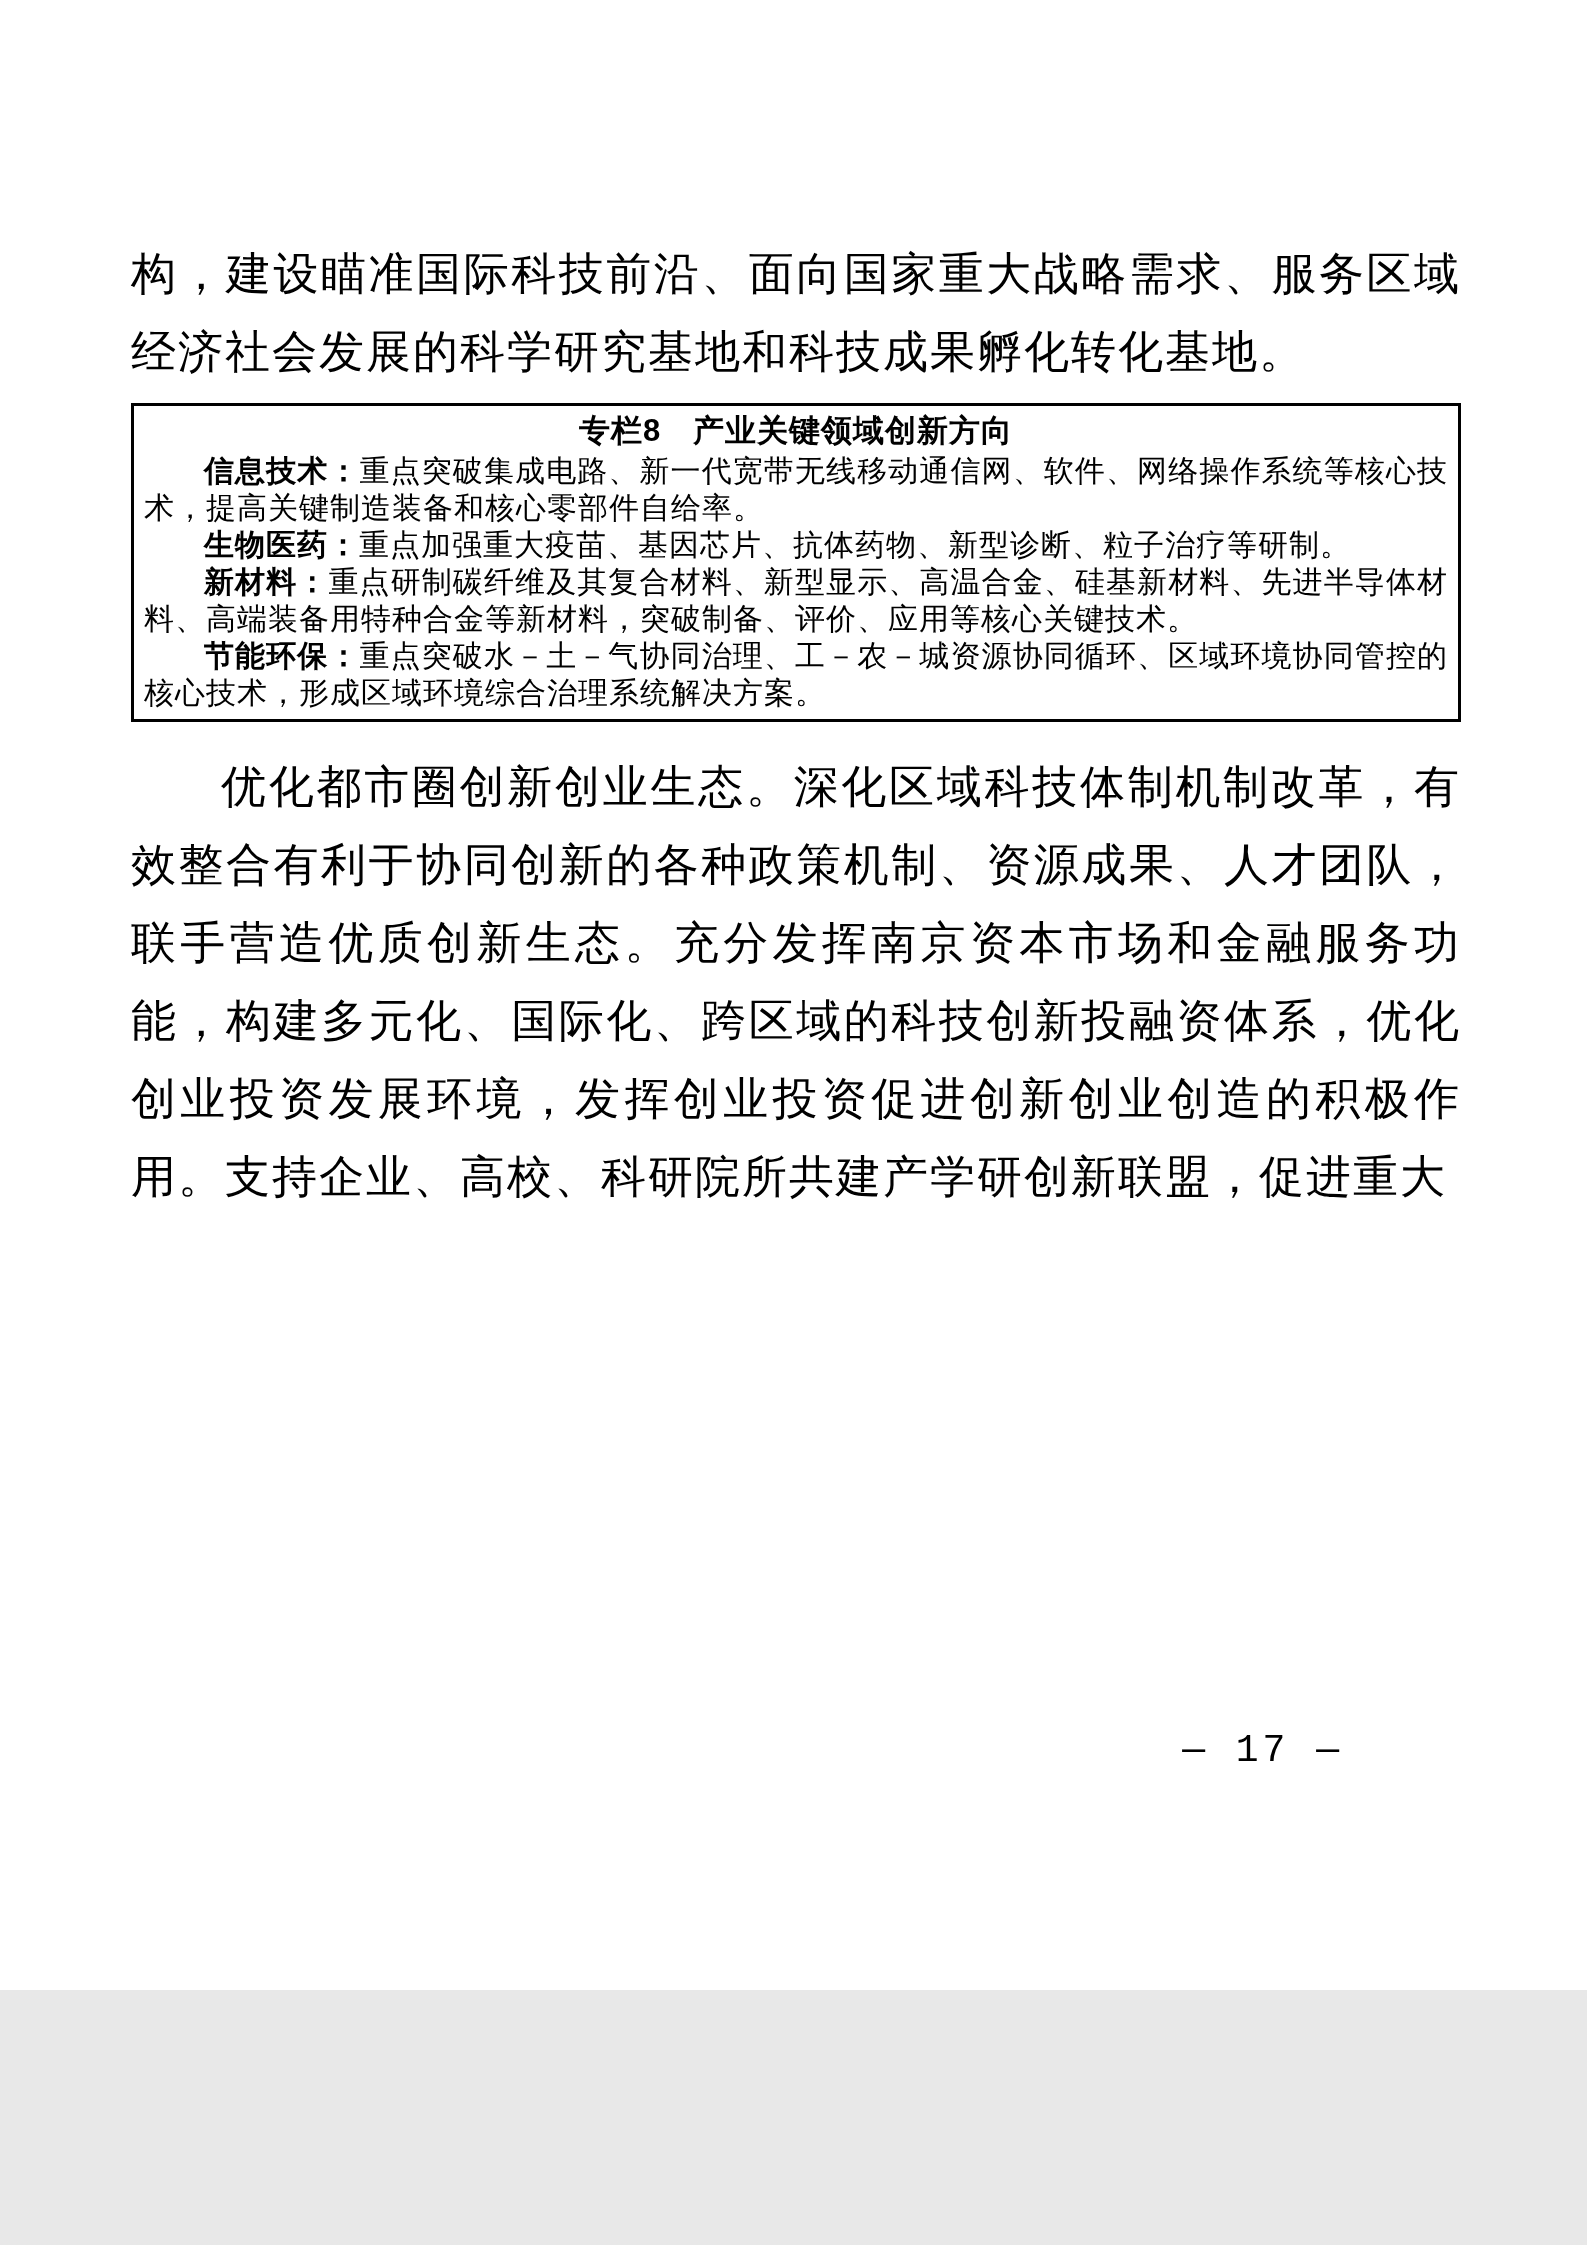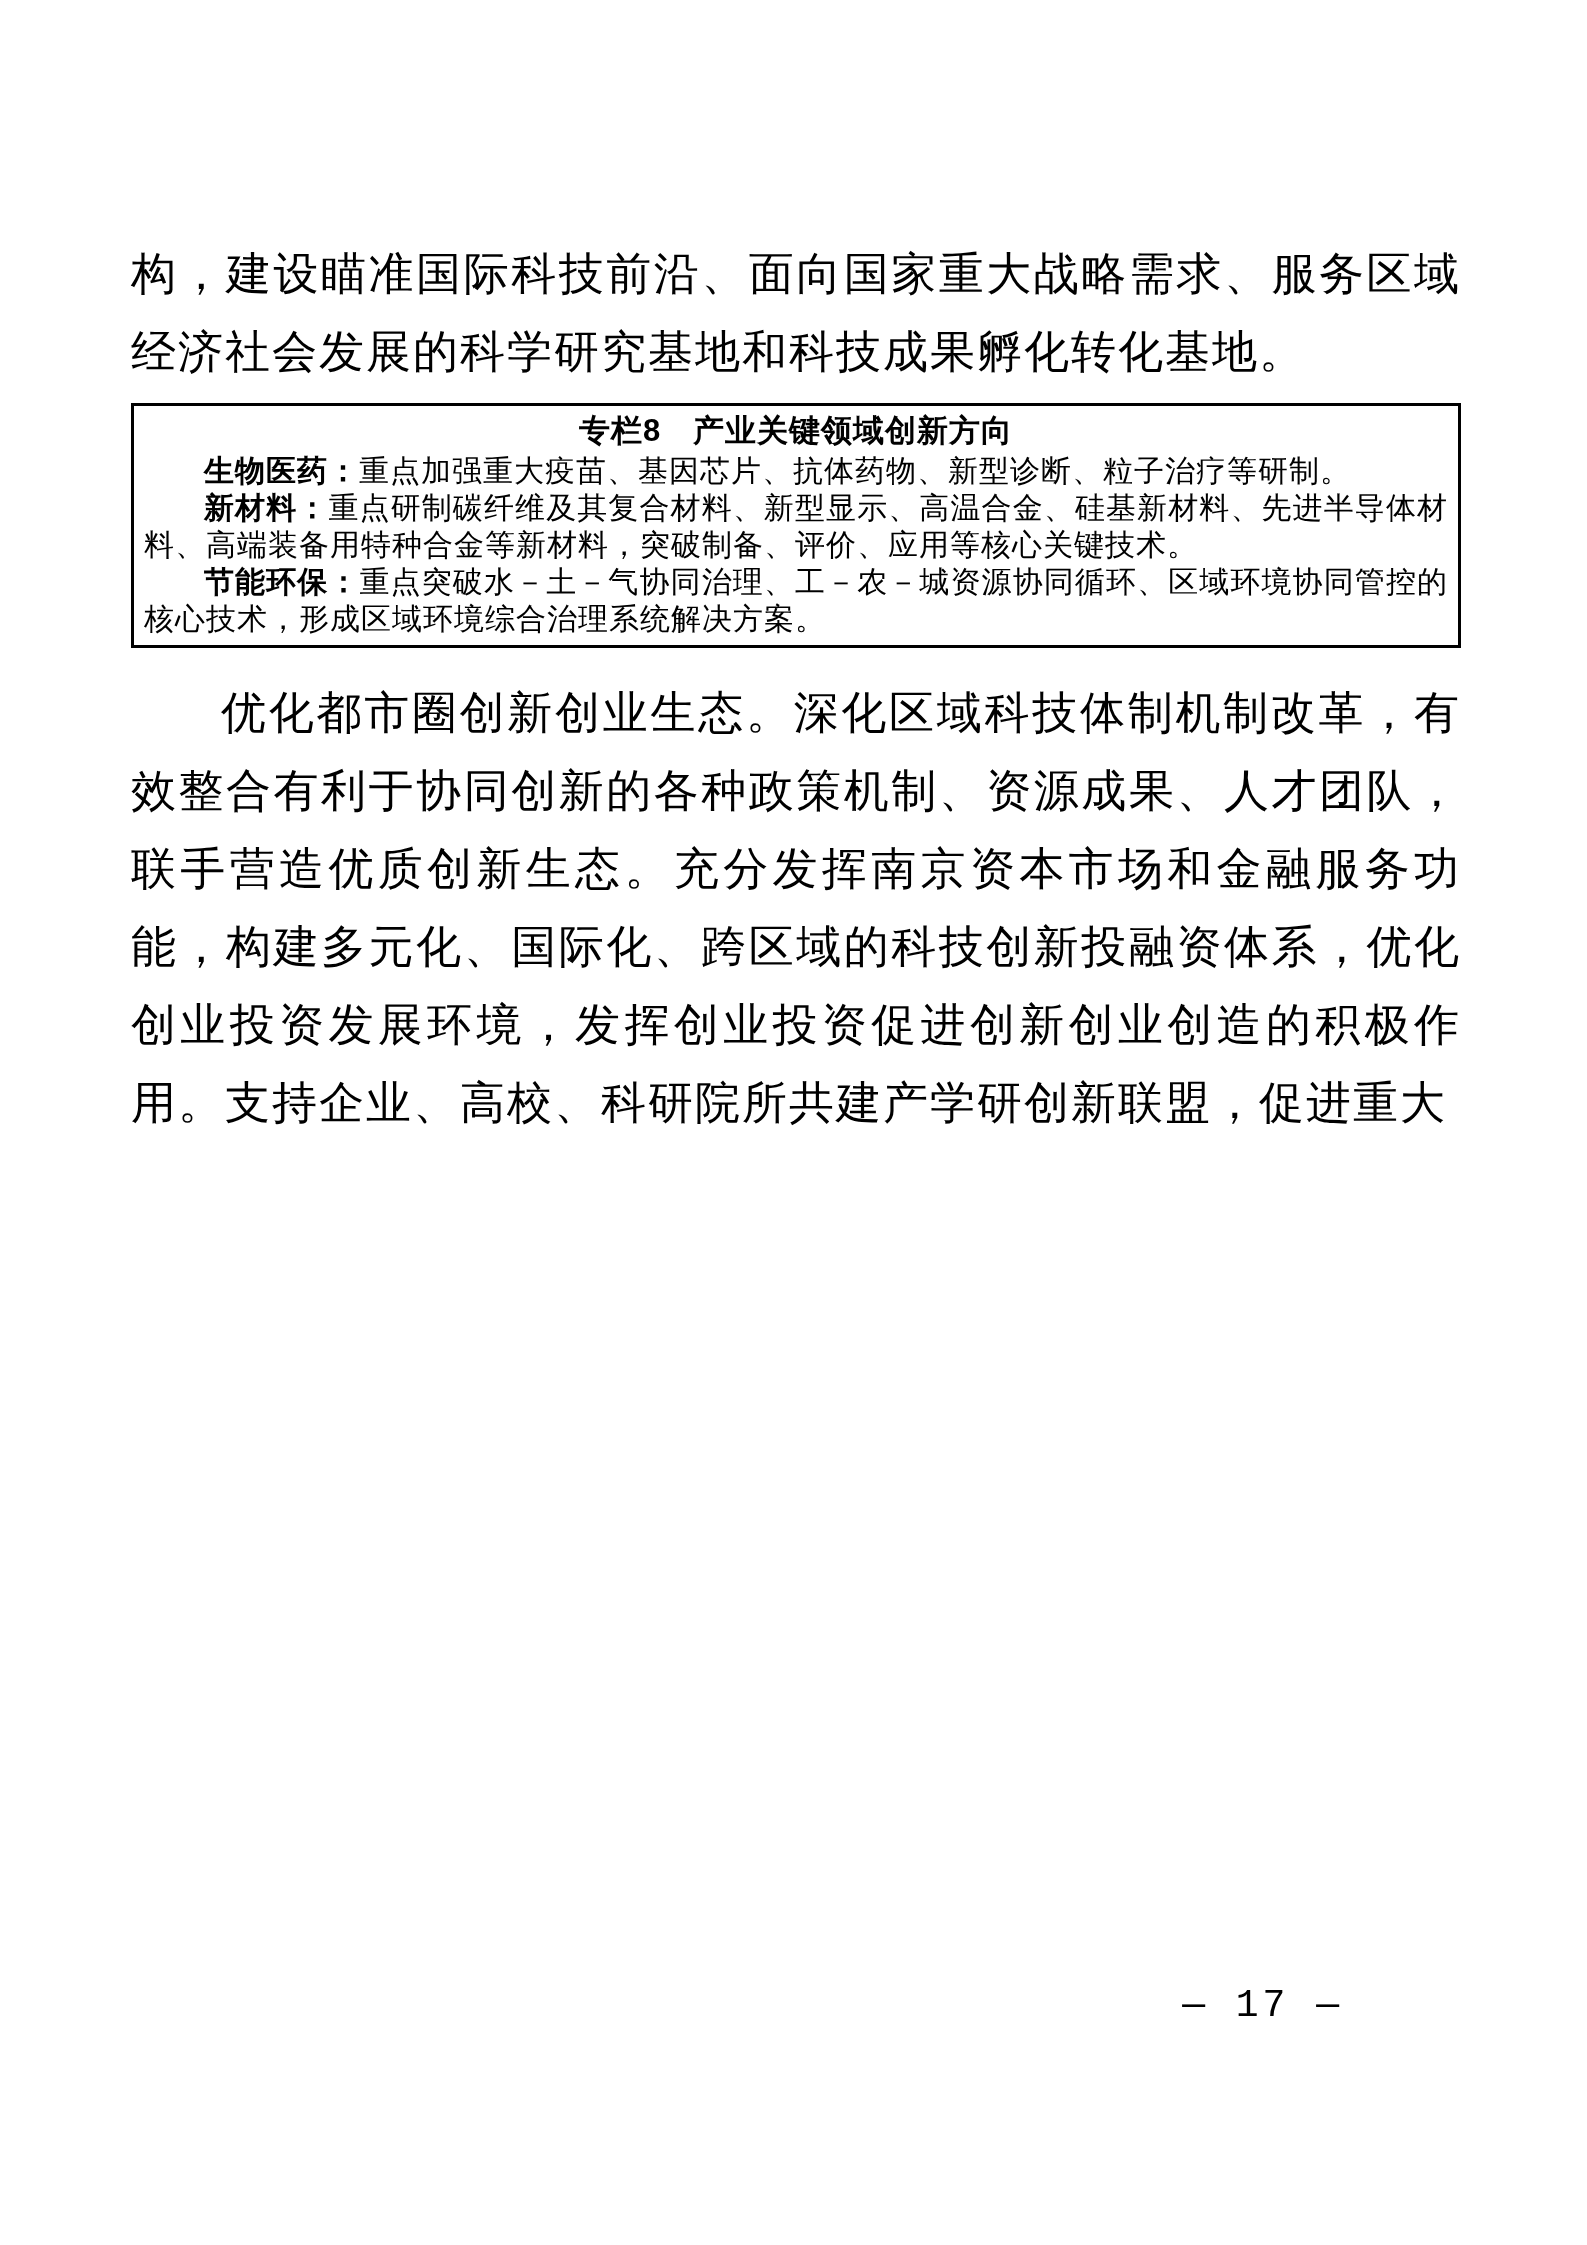--- a/index.html
+++ b/index.html
@@ -1,19 +1,19 @@
 <!DOCTYPE html>
 <html><head>
 <meta charset="utf-8">
 <style>
   html,body { margin:0; padding:0; background:#e8e8e8; }
   .page {
     position: relative;
     width: 1587px;
-    height: 2245px;
+    height: 1990px;
     background: #ffffff;
     font-family: "Liberation Serif", serif;
     color: #000000;
     overflow: hidden;
   }
   .content {
     position: absolute;
     left: 131px;
     top: 235px;
     width: 1330px;
@@ -67,20 +67,23 @@
 
 <div class="page">
   <div class="content">
 
     <p class="body-text no-indent">构，建设瞄准国际科技前沿、面向国家重大战略需求、服务区域经济社会发展的科学研究基地和科技成果孵化转化基地。</p>
 
     <div class="column-box">
       <div class="box-title">专栏8　产业关键领域创新方向</div>
 
       <p class="box-para">
+        <span class="box-label">信息技术：</span><span>重点突破集成电路、新一代宽带无线移动通信网、软件、网络操作系统等核心技术，提高关键制造装备和核心零部件自给率。</span>
+      </p>
+      <p class="box-para">
         <span class="box-label">生物医药：</span><span>重点加强重大疫苗、基因芯片、抗体药物、新型诊断、粒子治疗等研制。</span>
       </p>
       <p class="box-para">
         <span class="box-label">新材料：</span><span>重点研制碳纤维及其复合材料、新型显示、高温合金、硅基新材料、先进半导体材料、高端装备用特种合金等新材料，突破制备、评价、应用等核心关键技术。</span>
       </p>
       <p class="box-para">
         <span class="box-label">节能环保：</span><span>重点突破水－土－气协同治理、工－农－城资源协同循环、区域环境协同管控的核心技术，形成区域环境综合治理系统解决方案。</span>
       </p>
     </div>
 

